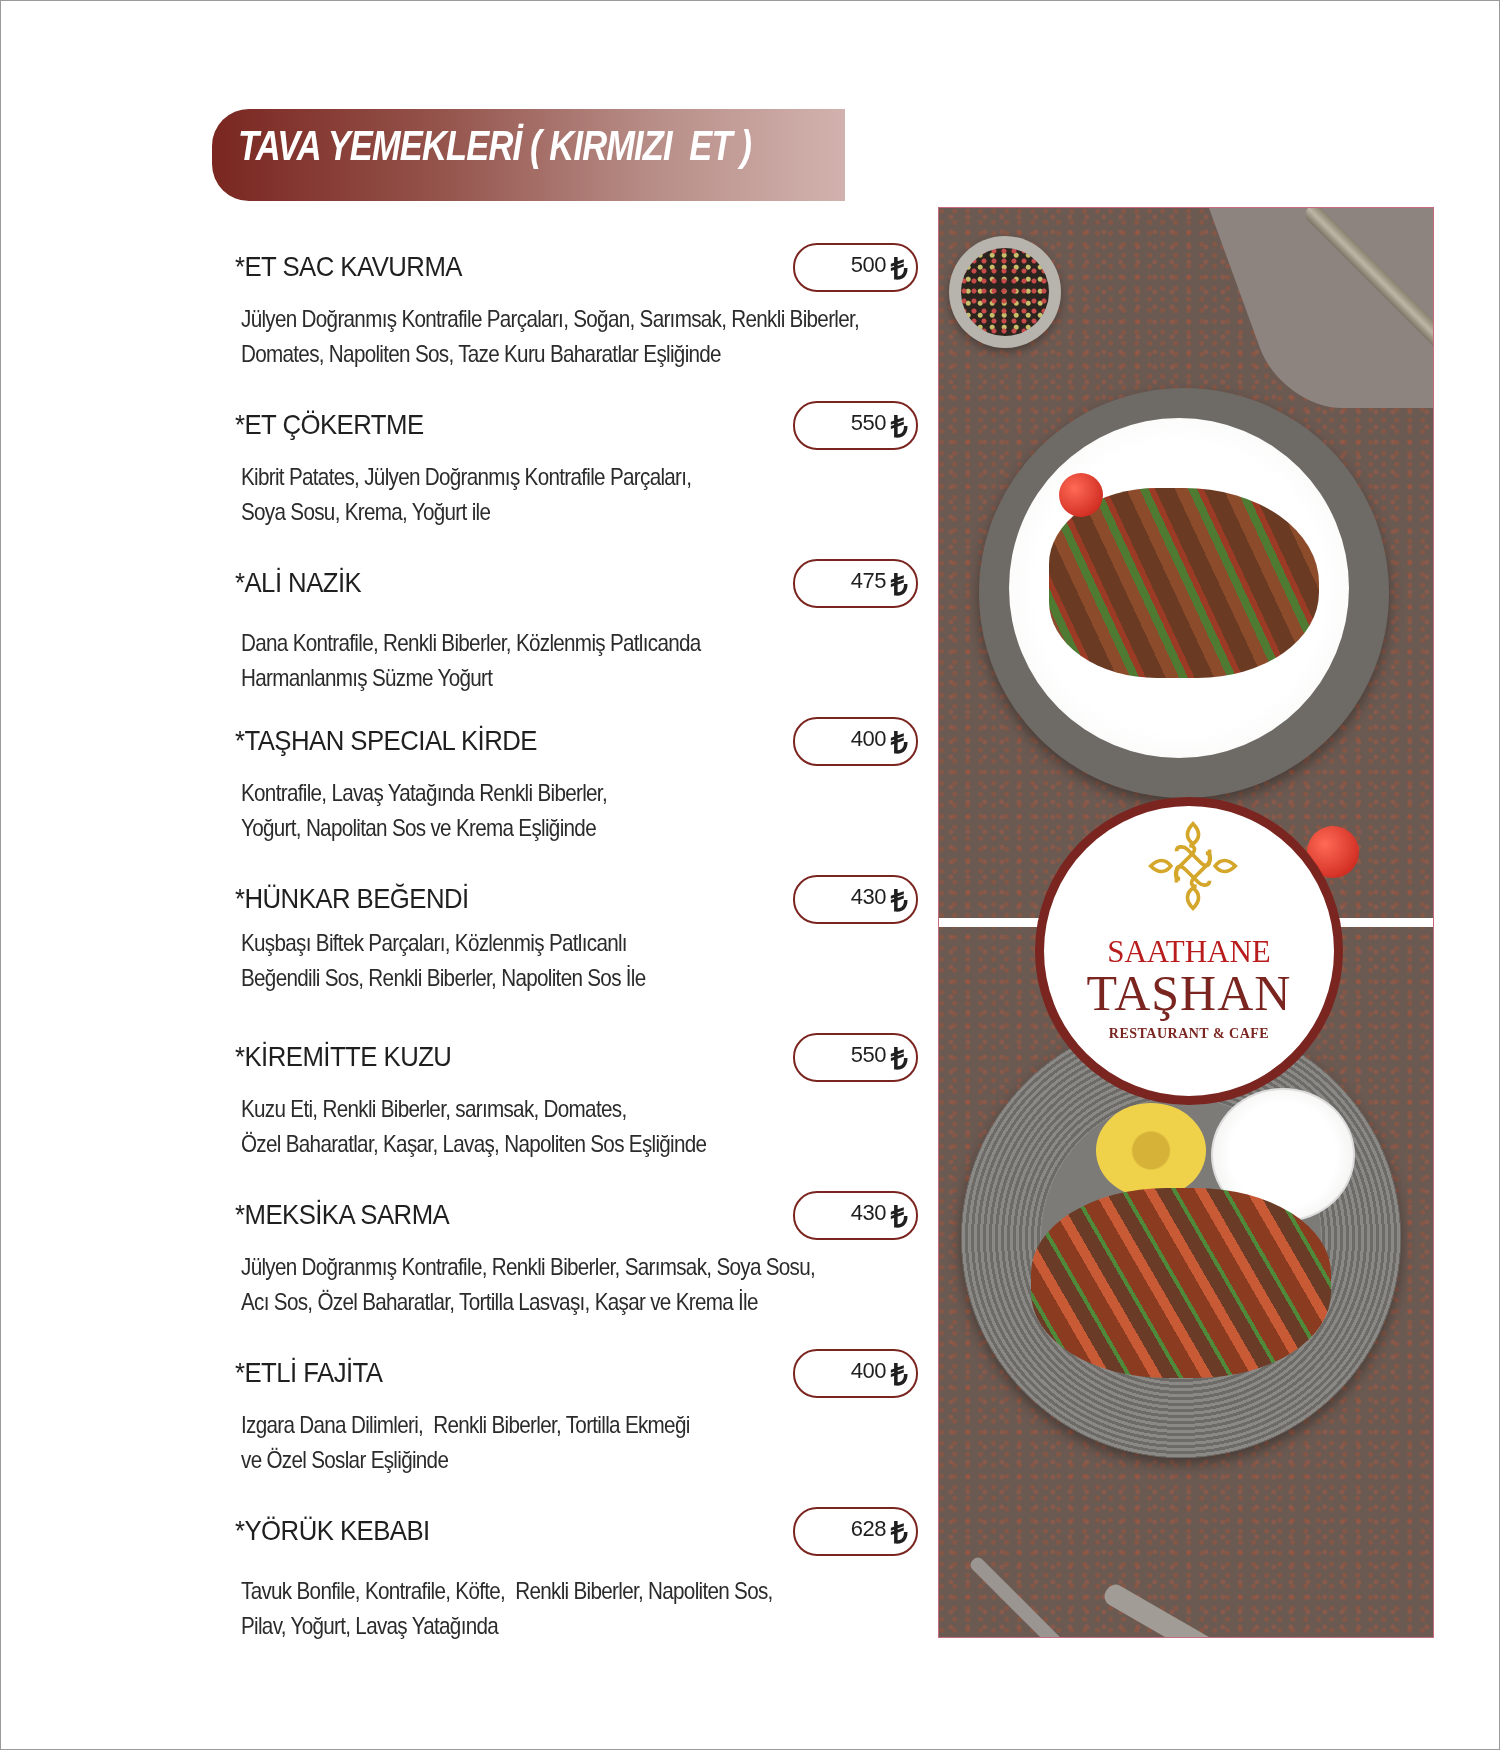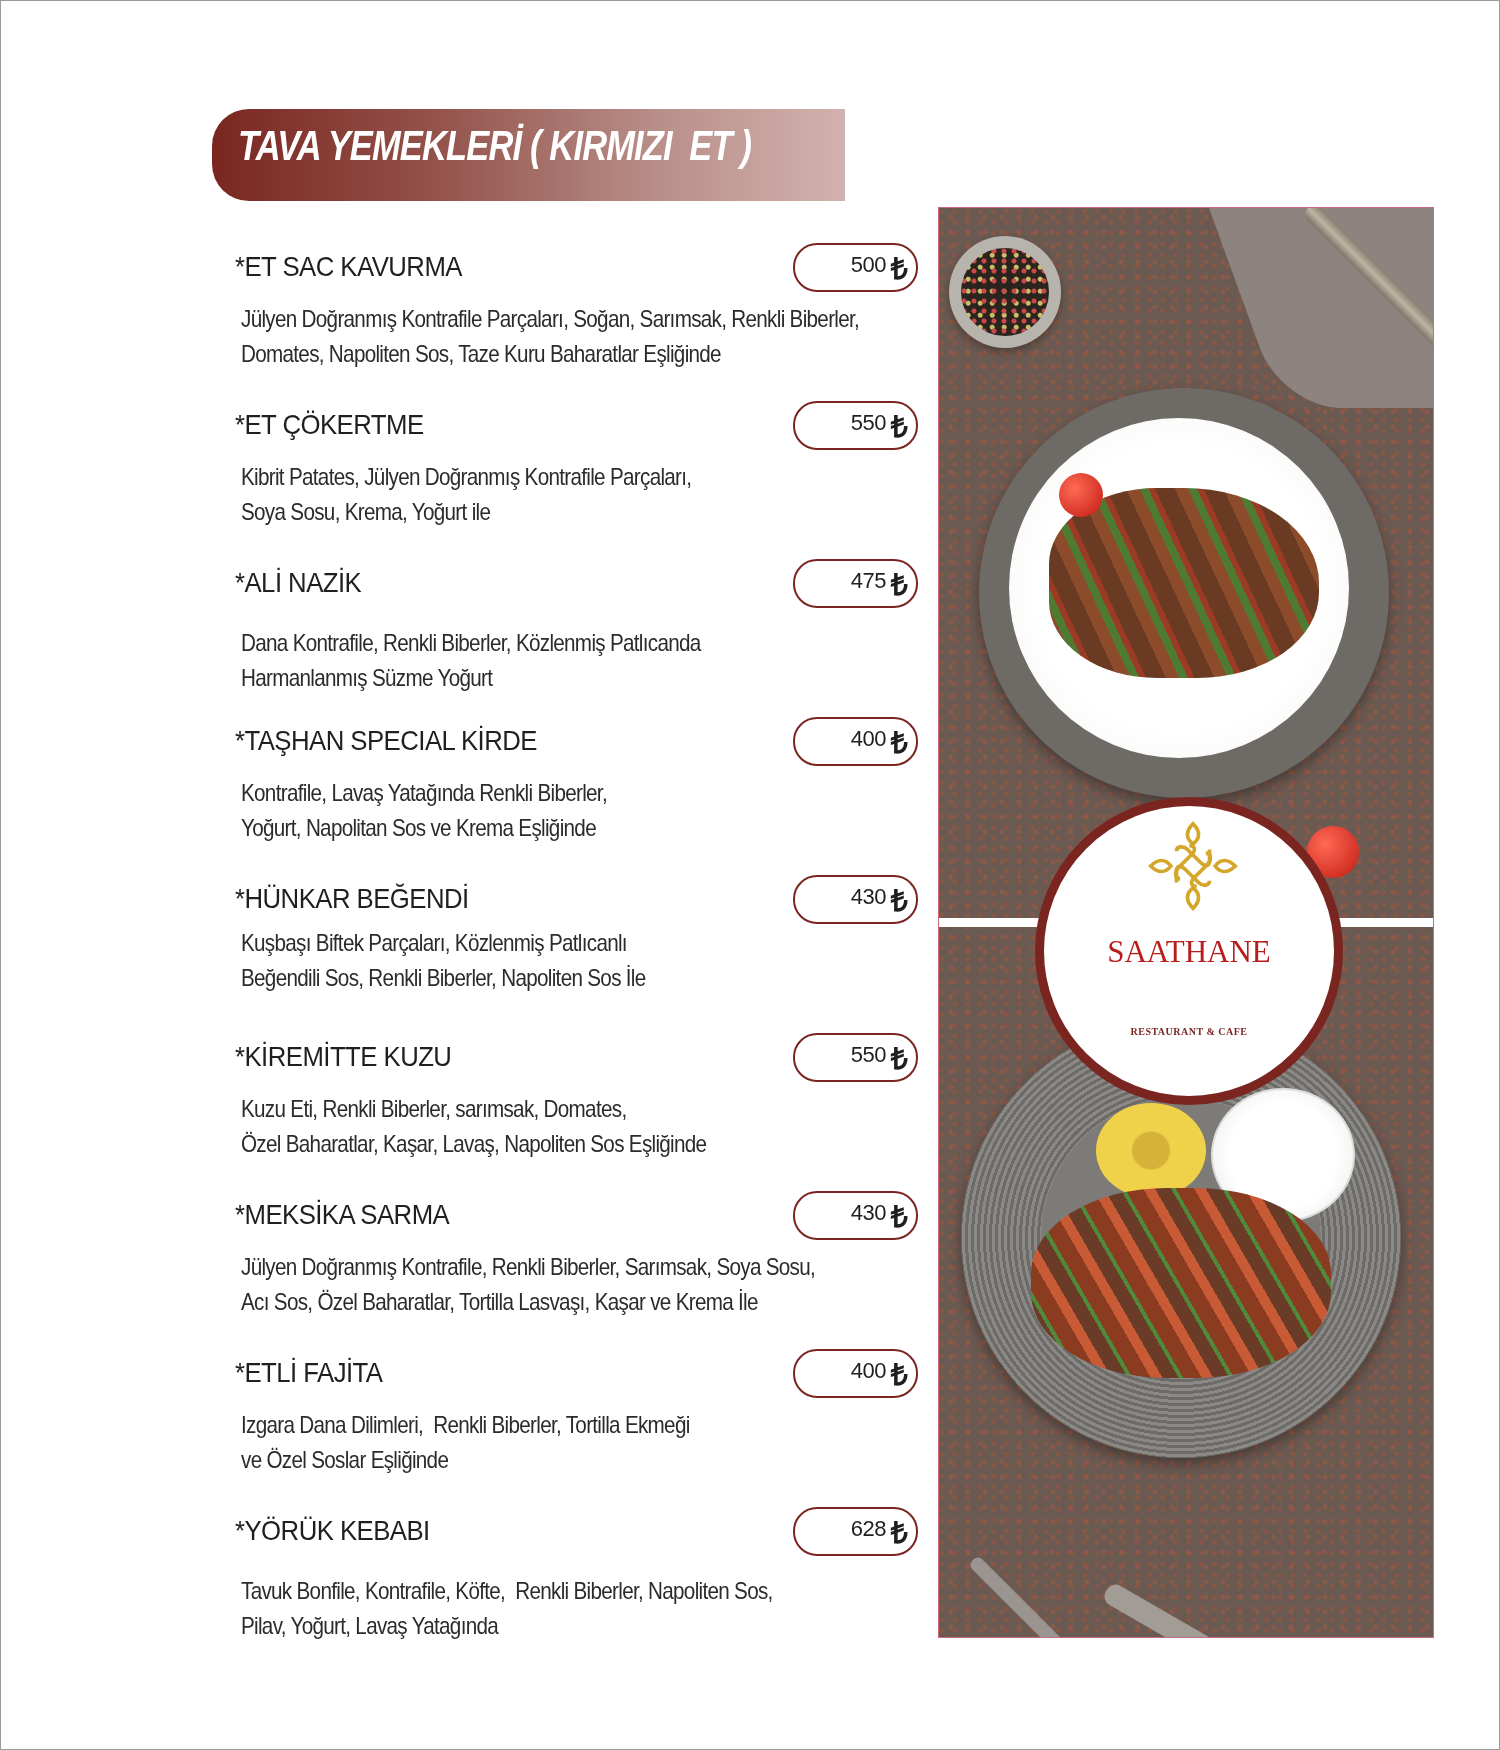--- a/index.html
+++ b/index.html
@@ -58,21 +58,21 @@
   .fork{position:absolute;left:80px;top:1330px;width:14px;height:150px;background:#9a9590;transform:rotate(-45deg);border-radius:6px;}
   .knife2{position:absolute;left:230px;top:1340px;width:22px;height:170px;background:#a19c95;transform:rotate(-60deg);border-radius:10px;}
   .logo-badge{position:absolute;left:1035px;top:797px;width:290px;height:290px;border-radius:50%;
        background:#fff;border:9px solid #7b2520;}
   .logo-mark{position:absolute;left:103px;top:14px;width:92px;height:92px;}
   .logo-line1{position:absolute;left:0;width:100%;top:128px;text-align:center;font-family:"Liberation Serif",serif;
        font-size:31px;color:#b91c1c;letter-spacing:0px;}
   .logo-line2{position:absolute;left:0;width:100%;top:158px;text-align:center;font-family:"Liberation Serif",serif;
        font-size:50px;color:#7b2520;letter-spacing:1px;font-variant:small-caps;}
   .logo-line3{position:absolute;left:0;width:100%;top:220px;text-align:center;font-family:"Liberation Serif",serif;
-       font-size:10px;font-weight:bold;color:#7b2520;letter-spacing:0.5px;}
+       font-size:14px;font-weight:bold;color:#7b2520;letter-spacing:0.5px;}
 </style>
 </head>
 <body>
 
 <div class="page-frame"></div>
 
 <div class="header-banner">
   <div class="header-title">TAVA YEMEKLERİ ( KIRMIZI  ET )</div>
 </div>
 
@@ -192,14 +192,15 @@
       <path d="M50 96 C58 88 58 80 50 74 C42 80 42 88 50 96Z"></path>
       <path d="M4 50 C12 42 20 42 26 50 C20 58 12 58 4 50Z"></path>
       <path d="M96 50 C88 42 80 42 74 50 C80 58 88 58 96 50Z"></path>
       <path d="M32 34 C32 28 40 28 44 32 L58 46 C64 52 68 50 68 44 L68 32"></path>
       <path d="M68 66 C68 72 60 72 56 68 L42 54 C36 48 32 50 32 56 L32 68"></path>
       <path d="M36 64 C30 64 30 56 34 52 L48 38 C54 32 52 28 46 28"></path>
       <path d="M64 36 C70 36 70 44 66 48 L52 62 C46 68 48 72 54 72"></path>
     </g>
   </svg>
   <div class="logo-line1">SAATHANE</div>
+  <div class="logo-line2">TAŞHAN</div>
   <div class="logo-line3">RESTAURANT &amp; CAFE</div>
 </div>
 
 </body></html>

